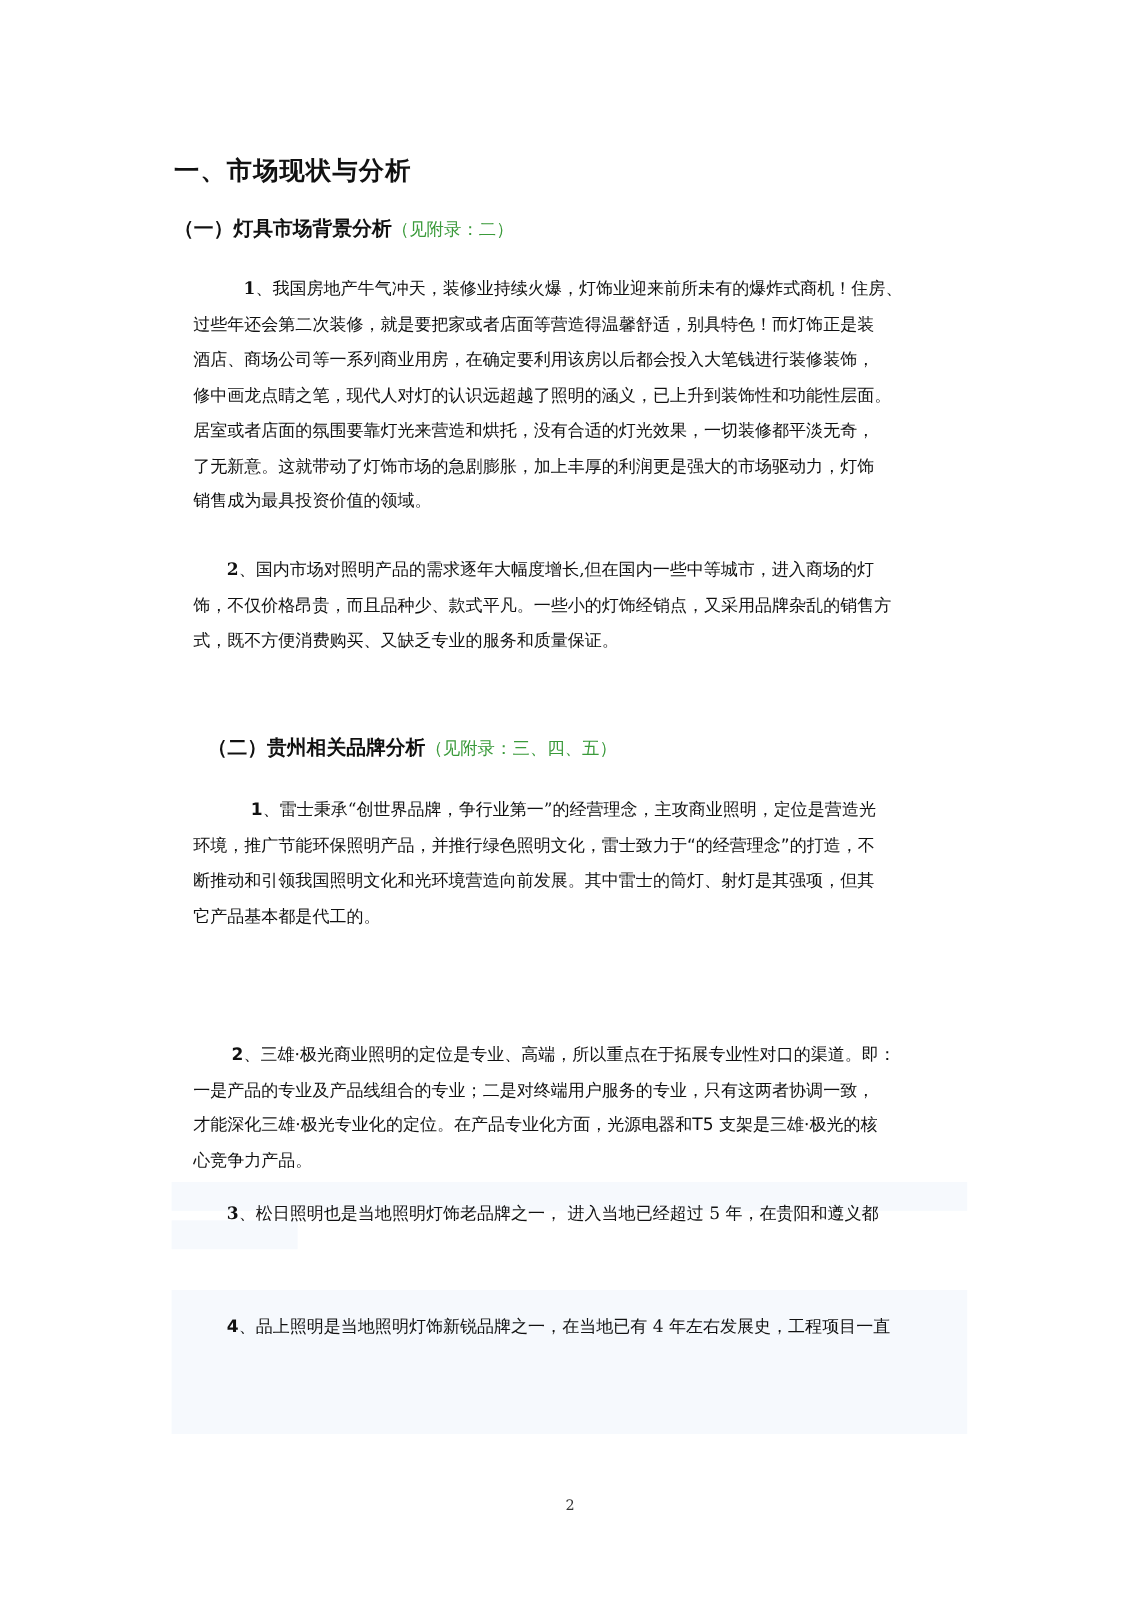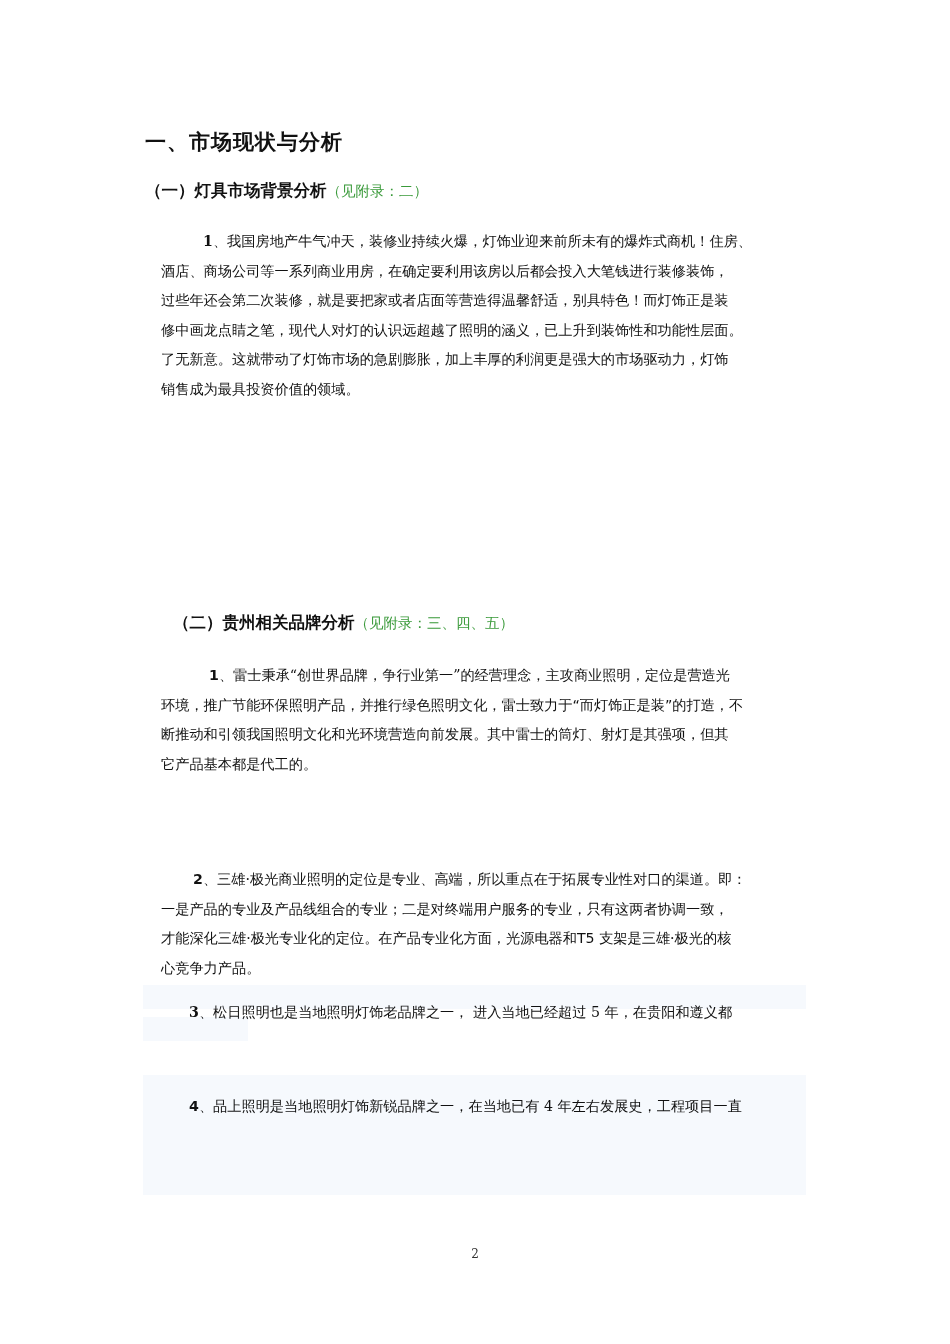--- a/index.html
+++ b/index.html
@@ -43,35 +43,41 @@
 <div class="page">
 
   <h1 class="h1">一、市场现状与分析</h1>
 
   <div class="h2" style="top:180px;">
     <span>（一）灯具市场背景分析</span><span class="ref">（见附录：二）</span>
   </div>
 
   <div class="para" style="top:211px;">
     <span class="line" style="padding-left:42px;"><span class="num">1</span><span>、我国房地产牛气冲天，装修业持续火爆，灯饰业迎来前所未有的爆炸式商机！住房、</span></span>
+    <span class="line">过些年还会第二次装修，就是要把家或者店面等营造得温馨舒适，别具特色！而灯饰正是装</span>
     <span class="line">酒店、商场公司等一系列商业用房，在确定要利用该房以后都会投入大笔钱进行装修装饰，</span>
-    <span class="line">过些年还会第二次装修，就是要把家或者店面等营造得温馨舒适，别具特色！而灯饰正是装</span>
     <span class="line">修中画龙点睛之笔，现代人对灯的认识远超越了照明的涵义，已上升到装饰性和功能性层面。</span>
+    <span class="line">居室或者店面的氛围要靠灯光来营造和烘托，没有合适的灯光效果，一切装修都平淡无奇，</span>
     <span class="line">了无新意。这就带动了灯饰市场的急剧膨胀，加上丰厚的利润更是强大的市场驱动力，灯饰</span>
     <span class="line">销售成为最具投资价值的领域。</span>
   </div>
 
+  <div class="para" style="top:445px;">
+    <span class="line" style="padding-left:28px;"><span class="num">2</span><span>、国内市场对照明产品的需求逐年大幅度增长,但在国内一些中等城市，进入商场的灯</span></span>
+    <span class="line">饰，不仅价格昂贵，而且品种少、款式平凡。一些小的灯饰经销点，又采用品牌杂乱的销售方</span>
+    <span class="line">式，既不方便消费购买、又缺乏专业的服务和质量保证。</span>
+  </div>
 
   <div class="h2" style="top:612px;margin-left:28px;">
     <span>（二）贵州相关品牌分析</span><span class="ref">（见附录：三、四、五）</span>
   </div>
 
   <div class="para" style="top:645px;">
     <span class="line" style="padding-left:48px;"><span class="num b">1</span><span>、雷士秉承“创世界品牌，争行业第一”的经营理念，主攻商业照明，定位是</span><span class="b">营造光</span></span>
-    <span class="line"><span class="b">环境</span><span>，推广节能环保照明产品，并推行绿色照明文化，雷士致力于</span><span class="b">“而灯饰正是装”</span><span>的打造，不</span></span>
+    <span class="line"><span class="b">环境</span><span>，推广节能环保照明产品，并推行绿色照明文化，雷士致力于</span><span class="b">“的经营理念”</span><span>的打造，不</span></span>
     <span class="line">断推动和引领我国照明文化和光环境营造向前发展。其中雷士的筒灯、射灯是其强项，但其</span>
     <span class="line">它产品基本都是代工的。</span>
   </div>
 
   <div class="para" style="top:849px;">
     <span class="line" style="padding-left:32px;"><span class="num b">2</span><span>、三雄·极光商业照明的定位是</span><span class="b">专业、高端</span><span>，所以重点在于拓展专业性对口的渠道。即：</span></span>
     <span class="line">一是产品的专业及产品线组合的专业；二是对终端用户服务的专业，只有这两者协调一致，</span>
     <span class="line"><span>才能深化三雄·极光专业化的定位。在产品专业化方面，光源电器和</span><span class="b">T5</span><span> 支架是三雄·极光的核</span></span>
     <span class="line">心竞争力产品。</span>
   </div>

